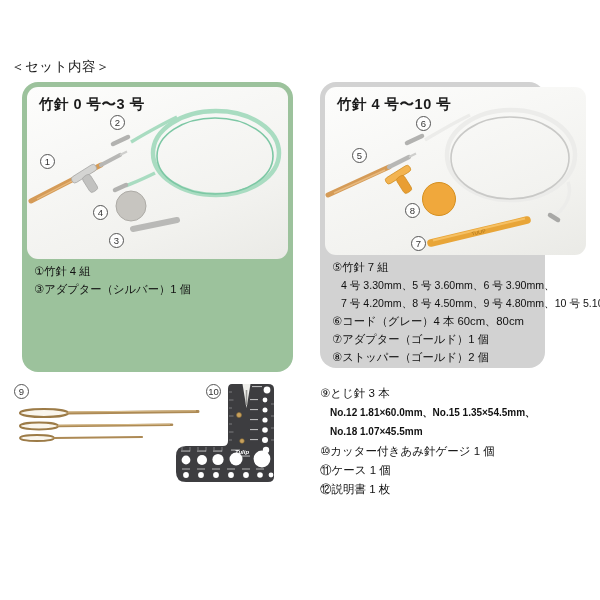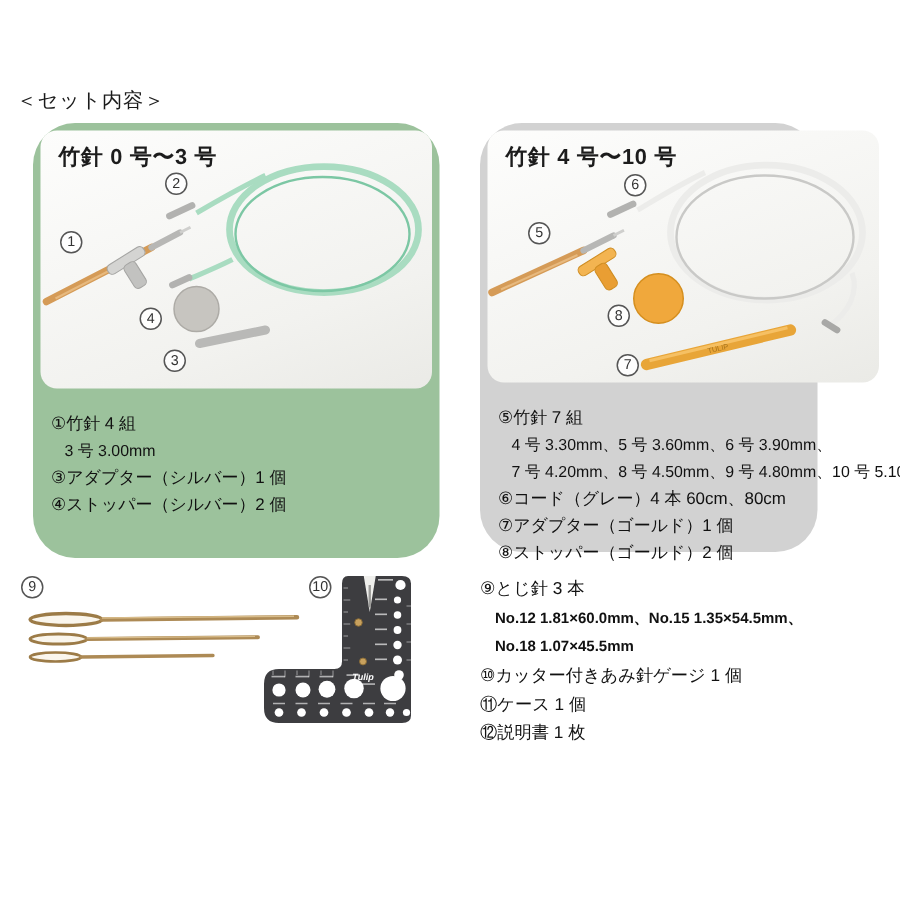--- a/index.html
+++ b/index.html
@@ -4,39 +4,39 @@
 <style>
   html,body{margin:0;padding:0;background:#ffffff;}
   .canvas{
     position:relative;width:600px;height:600px;background:#ffffff;overflow:hidden;
     font-family:"Liberation Sans","DejaVu Sans",sans-serif;color:#1a1a1a;
   }
   .header{
     position:absolute;left:11px;top:58px;font-size:13.5px;font-weight:400;
     letter-spacing:.5px;color:#1a1a1a;
   }
-  .panel{position:absolute;border-radius:28px;}
+  .panel{position:absolute;border-radius:16px;}
   .panel.green{left:22px;top:82px;width:271px;height:290px;background:#9cc29c;}
   .panel.gray{left:320px;top:82px;width:225px;height:286px;background:#d2d2d2;}
   .photo{
     position:absolute;left:5px;top:5px;width:261px;border-radius:11px;
     background:linear-gradient(160deg,#fdfdfc 0%,#f2f2ef 70%,#eaeae6 100%);
   }
   .panel.green .photo{height:172px;}
   .panel.gray .photo{height:168px;}
   .panel-title{
     position:absolute;left:12px;top:8px;font-size:14.5px;font-weight:bold;color:#1c1c1c;
     letter-spacing:.5px;z-index:3;
   }
   .marker{
     position:absolute;width:15px;height:15px;border:1px solid #555;border-radius:50%;
     background:rgba(255,255,255,.85);display:flex;align-items:center;justify-content:center;
     font-size:9.5px;color:#333;z-index:4;box-sizing:border-box;
   }
-  .list{position:absolute;left:12px;right:6px;margin-top:12px;}
+  .list{position:absolute;left:12px;right:6px;}
   .panel.green .list{top:180px;}
   .panel.gray .list{top:176px;}
   .line{font-size:11.3px;line-height:18px;white-space:nowrap;color:#111;}
   .line.indent{padding-left:9px;font-size:10.6px;}
   .bottom-list{position:absolute;left:320px;top:384px;}
   .bottom-list .line{font-size:11.5px;line-height:19.2px;}
   .bottom-list .line.indent{padding-left:10px;font-size:10px;font-weight:bold;}
   .illus{position:absolute;}
   svg{display:block;}
 </style>
@@ -77,23 +77,21 @@
 
         <line x1="106" y1="142" x2="150" y2="133" stroke="#b9b9b7" stroke-width="6" stroke-linecap="round"></line>
       </svg>
       <span class="marker" style="left:13px;top:67px;">1</span>
       <span class="marker" style="left:83px;top:28px;">2</span>
       <span class="marker" style="left:82px;top:146px;">3</span>
       <span class="marker" style="left:66px;top:118px;">4</span>
     </div>
     <div class="list">
       <div class="line">①竹針 4 組</div>
-      <div class="line indent">3 号 3.00mm</div>
       <div class="line">③アダプター（シルバー）1 個</div>
-      <div class="line">④ストッパー（シルバー）2 個</div>
     </div>
   </section>
 
   <section class="panel gray">
     <div class="photo">
       <div class="panel-title">竹針 4 号〜10 号</div>
       <svg width="261" height="168" viewBox="0 0 261 168">
 
         <g>
           <ellipse cx="186" cy="68" rx="64" ry="45" fill="none" stroke="#ececea" stroke-width="4.5"></ellipse>

